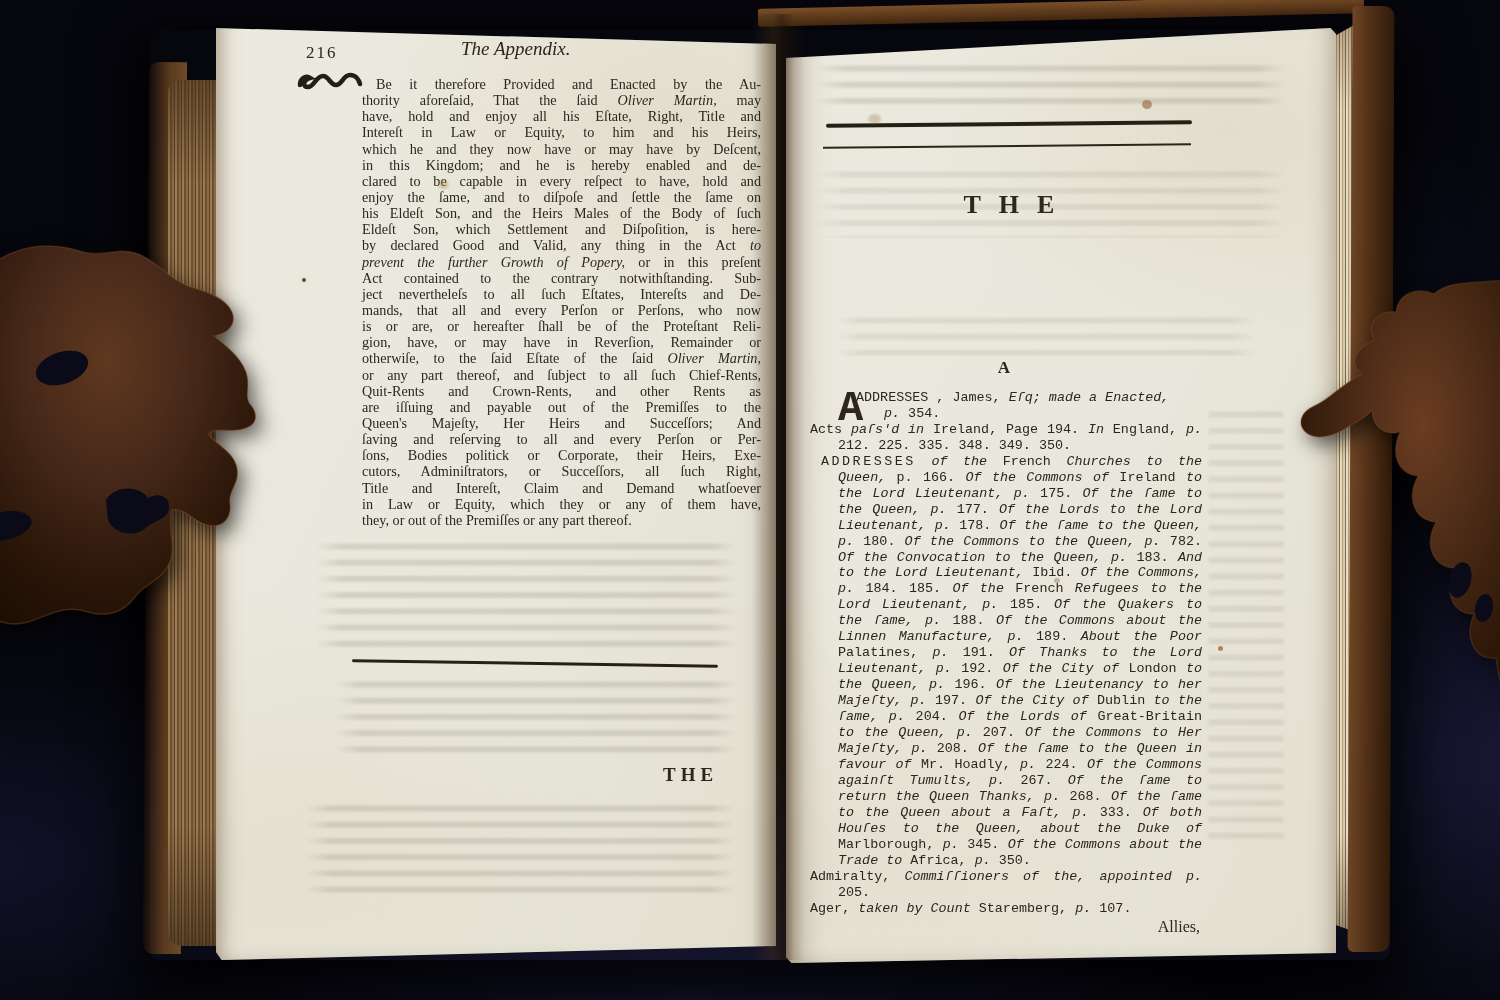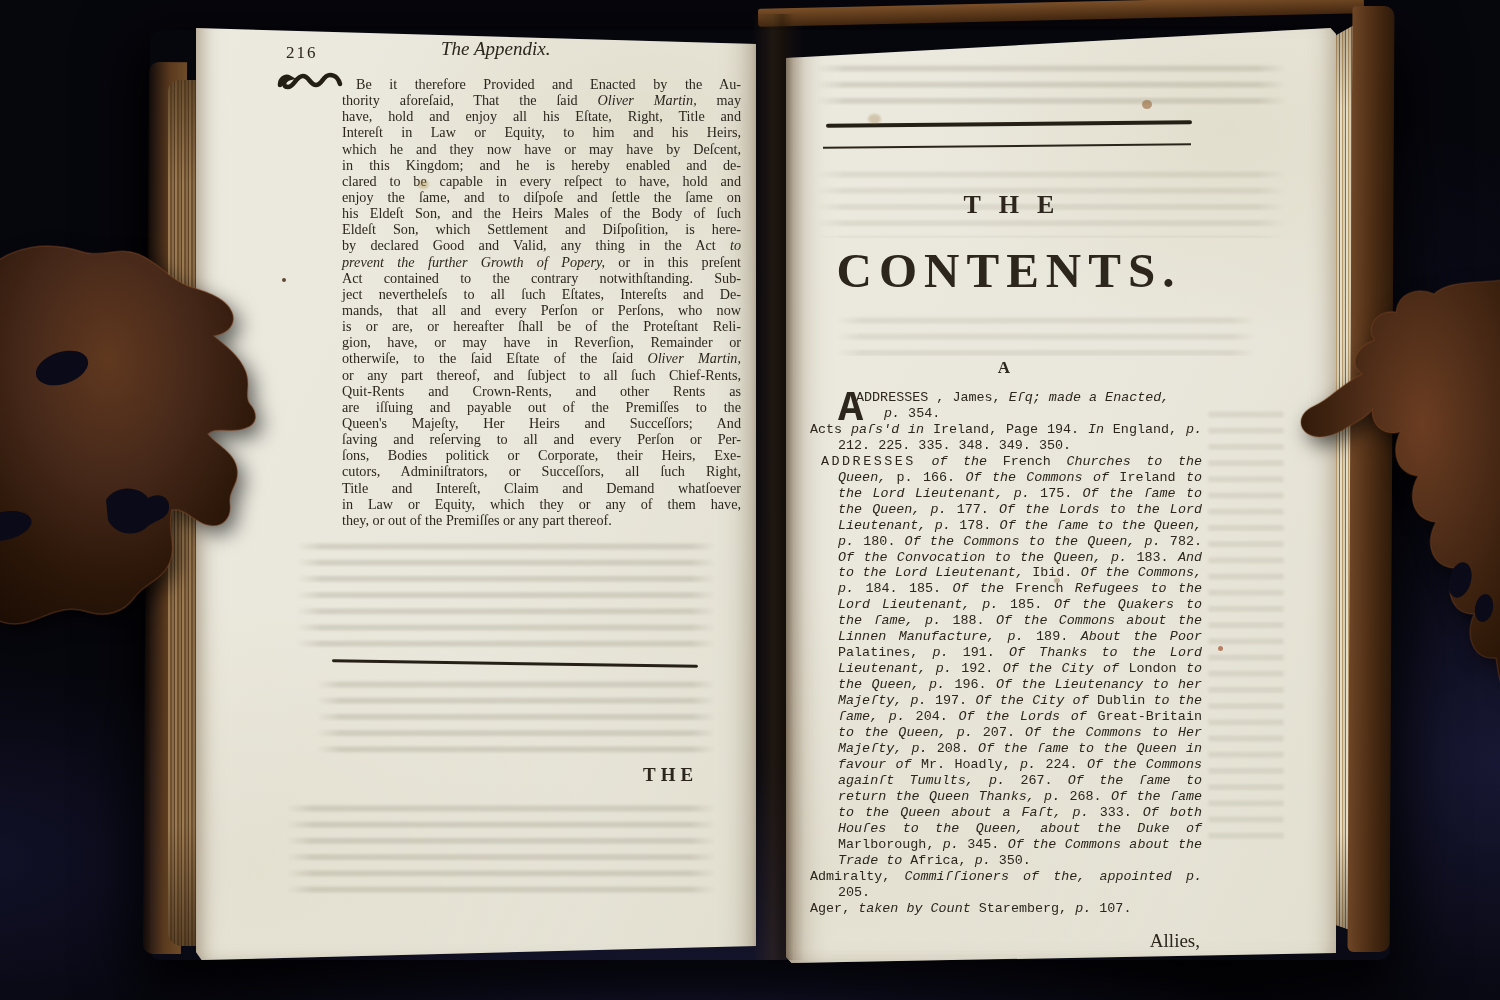--- a/index.html
+++ b/index.html
@@ -32,21 +32,21 @@
       linear-gradient(180deg, rgba(90,60,30,.35), rgba(0,0,0,0) 10%, rgba(0,0,0,0) 88%, rgba(60,40,18,.5)),
       repeating-linear-gradient(90deg,#e4ddc8 0 2px,#b59a6e 2px 3px,#d8cdb2 3px 5px,#8a6b47 5px 6px);}
   .right-cover{left:1350px;top:6px;width:42px;height:946px;border-radius:4px 10px 10px 6px;
     background:linear-gradient(90deg,#6e4526,#4a2b13 55%,#2e1a0a);transform:rotate(.3deg);}
   
   .page{background:
       radial-gradient(420px 300px at 80% 12%, rgba(205,195,165,.25), transparent 70%),
       radial-gradient(500px 400px at 10% 90%, rgba(200,190,160,.18), transparent 70%),
       linear-gradient(115deg,#eceadf 0%,#e9e7db 55%,#e2dfd0 100%);
     color:#2c261d;}
-  .page-left{left:196px;top:12px;width:560px;height:950px;
+  .page-left{left:216px;top:12px;width:560px;height:950px;
     clip-path:polygon(0 16px,100% 32px,100% calc(100% - 16px),1% calc(100% - 2px),0 calc(100% - 10px));
     box-shadow:inset 14px 0 22px -12px rgba(90,60,30,.55), inset -20px 0 30px -18px rgba(80,55,25,.5);}
   .page-right{left:786px;top:18px;width:550px;height:945px;
     clip-path:polygon(0 40px,99% 10px,100% 16px,100% calc(100% - 10px),1% calc(100% - 0px),0 calc(100% - 6px));
     box-shadow:inset 26px 0 34px -20px rgba(90,60,30,.6), inset -16px 0 24px -14px rgba(100,70,35,.45);}
   .gutter{left:752px;top:14px;width:52px;height:946px;z-index:5;pointer-events:none;
     background:linear-gradient(90deg,rgba(70,50,25,0) 0%,rgba(70,50,25,.38) 40%,rgba(40,26,10,.5) 58%,rgba(70,50,25,.12) 80%,rgba(70,50,25,0) 100%);}
   
   .pageno{left:90px;top:31px;font-size:17px;letter-spacing:2px;}
   .running-title{left:245px;top:26px;width:200px;text-align:left;font-style:italic;font-size:19px;}
@@ -61,21 +61,21 @@
   .catch-left{left:447px;top:752px;font-size:19px;font-weight:bold;letter-spacing:5px;}
   
   .rule-r1{left:40px;top:104px;width:366px;height:3.5px;background:#242015;transform:rotate(-.55deg);border-radius:2px;}
   .rule-r2{left:37px;top:127px;width:368px;height:2px;background:#2a2519;transform:rotate(-.55deg);}
   .half-title{left:40px;top:172px;width:366px;text-align:center;font-size:26px;font-weight:600;letter-spacing:18px;text-indent:18px;}
   .big-title{left:12px;top:224px;width:422px;text-align:center;font-size:49px;font-weight:600;letter-spacing:7px;}
   .section-letter{left:24px;top:340px;width:388px;text-align:center;font-size:17px;font-weight:600;}
   .entries{left:24px;top:372px;width:392px;font-size:13.4px;line-height:15.95px;}
   .entry{text-align:justify;padding-left:28px;text-indent:-28px;font-family:Liberation Mono, monospace;}
   .dropcap{float:left;width:42px;height:28px;font-size:42px;line-height:34px;font-weight:600;margin:2px 4px 0 0;text-indent:0;}
-  .catch-right{margin-top:17px;padding-right:2px;font-size:19px;text-align-last:right;}
+  .catch-right{margin-top:3px;padding-right:2px;font-size:16px;text-align-last:right;}
   
   .ghost{filter:blur(1.2px);opacity:.5;pointer-events:none;
     background:repeating-linear-gradient(to bottom,rgba(0,0,0,0) 0 3px,rgba(104,97,76,.34) 4px 9px,rgba(0,0,0,0) 10px 16.2px);
     -webkit-mask-image:linear-gradient(90deg,transparent 0,#000 6%,#000 94%,transparent 100%);
     mask-image:linear-gradient(90deg,transparent 0,#000 6%,#000 94%,transparent 100%);}
   .ghost.light{opacity:.32;}
   
   .stain{border-radius:50%;pointer-events:none;}
   
   .clasp{filter:drop-shadow(6px 8px 10px rgba(0,0,0,.6));z-index:9;}
@@ -140,21 +140,20 @@
   <div class="abs stain" style="left:86px;top:266px;width:4px;height:4px;background:rgba(60,30,15,.8);"></div>
   <div class="abs stain" style="left:438px;top:14px;width:16px;height:8px;background:rgba(70,50,25,.4);filter:blur(1.5px);"></div>
 </div>
 
 <div class="abs page page-right">
   <div class="abs ghost" style="left:30px;top:44px;width:470px;height:52px;"></div>
   <div class="abs ghost light" style="left:30px;top:150px;width:470px;height:70px;"></div>
   <div class="abs rule-r1"></div>
   <div class="abs rule-r2"></div>
   <div class="abs half-title">THE</div>
-  <div class="abs big-title">CONTENTS.</div>
   <div class="abs ghost light" style="left:50px;top:296px;width:420px;height:42px;"></div>
   <div class="abs section-letter">A</div>
   <div id="entries" class="abs entries">
       <div class="entry"><span class="dropcap">A</span><span class="seg-r">ADDRESSES , James, </span><span class="seg-i">Eſq; made a Enacted,</span><br><span class="seg-i">p.</span><span class="seg-r"> 354.</span></div>
       <div class="entry"><span class="seg-r">Acts </span><span class="seg-i">paſs'd in</span><span class="seg-r"> Ireland, Page 194. </span><span class="seg-i">In</span><span class="seg-r"> England, </span><span class="seg-i">p.</span><span class="seg-r"> 212. 225. 335. 348. 349. 350.</span></div>
       <div class="entry"><span class="seg-sp">ADDRESSES</span><span class="seg-i"> of the </span><span class="seg-r">French </span><span class="seg-i">Churches to the Queen,</span><span class="seg-r"> p. 166. </span><span class="seg-i">Of the Commons of</span><span class="seg-r"> Ireland </span><span class="seg-i">to the Lord Lieutenant, p.</span><span class="seg-r"> 175. </span><span class="seg-i">Of the ſame to the Queen, p.</span><span class="seg-r"> 177. </span><span class="seg-i">Of the Lords to the Lord Lieutenant, p.</span><span class="seg-r"> 178. </span><span class="seg-i">Of the ſame to the Queen, p.</span><span class="seg-r"> 180. </span><span class="seg-i">Of the Commons to the Queen, p.</span><span class="seg-r"> 782. </span><span class="seg-i">Of the Convocation to the Queen, p.</span><span class="seg-r"> 183. </span><span class="seg-i">And to the Lord Lieutenant,</span><span class="seg-r"> Ibid. </span><span class="seg-i">Of the Commons, p.</span><span class="seg-r"> 184. 185. </span><span class="seg-i">Of the </span><span class="seg-r">French </span><span class="seg-i">Refugees to the Lord Lieutenant, p.</span><span class="seg-r"> 185. </span><span class="seg-i">Of the Quakers to the ſame, p.</span><span class="seg-r"> 188. </span><span class="seg-i">Of the Commons about the Linnen Manufacture, p.</span><span class="seg-r"> 189. </span><span class="seg-i">About the Poor </span><span class="seg-r">Palatines, </span><span class="seg-i">p.</span><span class="seg-r"> 191. </span><span class="seg-i">Of Thanks to the Lord Lieutenant, p.</span><span class="seg-r"> 192. </span><span class="seg-i">Of the City of </span><span class="seg-r">London </span><span class="seg-i">to the Queen, p.</span><span class="seg-r"> 196. </span><span class="seg-i">Of the Lieutenancy to her Majeſty, p.</span><span class="seg-r"> 197. </span><span class="seg-i">Of the City of </span><span class="seg-r">Dublin </span><span class="seg-i">to the ſame, p.</span><span class="seg-r"> 204. </span><span class="seg-i">Of the Lords of </span><span class="seg-r">Great-Britain </span><span class="seg-i">to the Queen, p.</span><span class="seg-r"> 207. </span><span class="seg-i">Of the Commons to Her Majeſty, p.</span><span class="seg-r"> 208. </span><span class="seg-i">Of the ſame to the Queen in favour of </span><span class="seg-r">Mr. Hoadly, </span><span class="seg-i">p.</span><span class="seg-r"> 224. </span><span class="seg-i">Of the Commons againſt Tumults, p.</span><span class="seg-r"> 267. </span><span class="seg-i">Of the ſame to return the Queen Thanks, p.</span><span class="seg-r"> 268. </span><span class="seg-i">Of the ſame to the Queen about a Faſt, p.</span><span class="seg-r"> 333. </span><span class="seg-i">Of both Houſes to the Queen, about the Duke of </span><span class="seg-r">Marlborough, </span><span class="seg-i">p.</span><span class="seg-r"> 345. </span><span class="seg-i">Of the Commons about the Trade to </span><span class="seg-r">Africa, </span><span class="seg-i">p.</span><span class="seg-r"> 350.</span></div>
       <div class="entry"><span class="seg-r">Admiralty, </span><span class="seg-i">Commiſſioners of the, appointed p.</span><span class="seg-r"> 205.</span></div>
       <div class="entry"><span class="seg-r">Ager, </span><span class="seg-i">taken by Count</span><span class="seg-r"> Staremberg, </span><span class="seg-i">p.</span><span class="seg-r"> 107.</span></div>
       <div class="catch-right">Allies,</div>
     </div>

